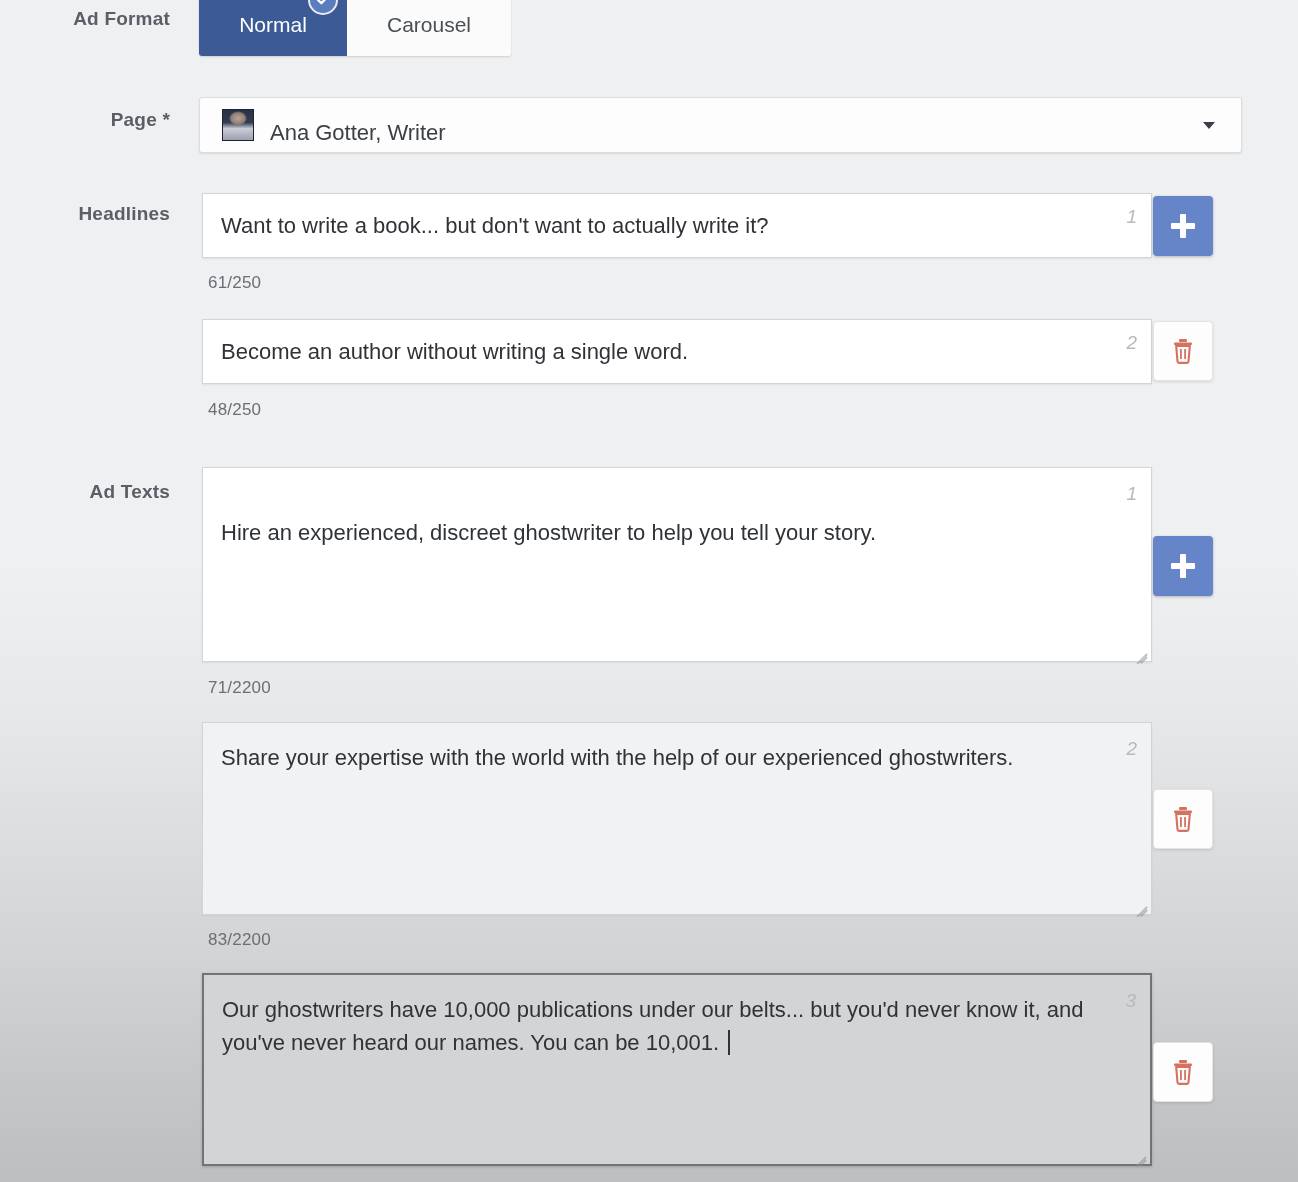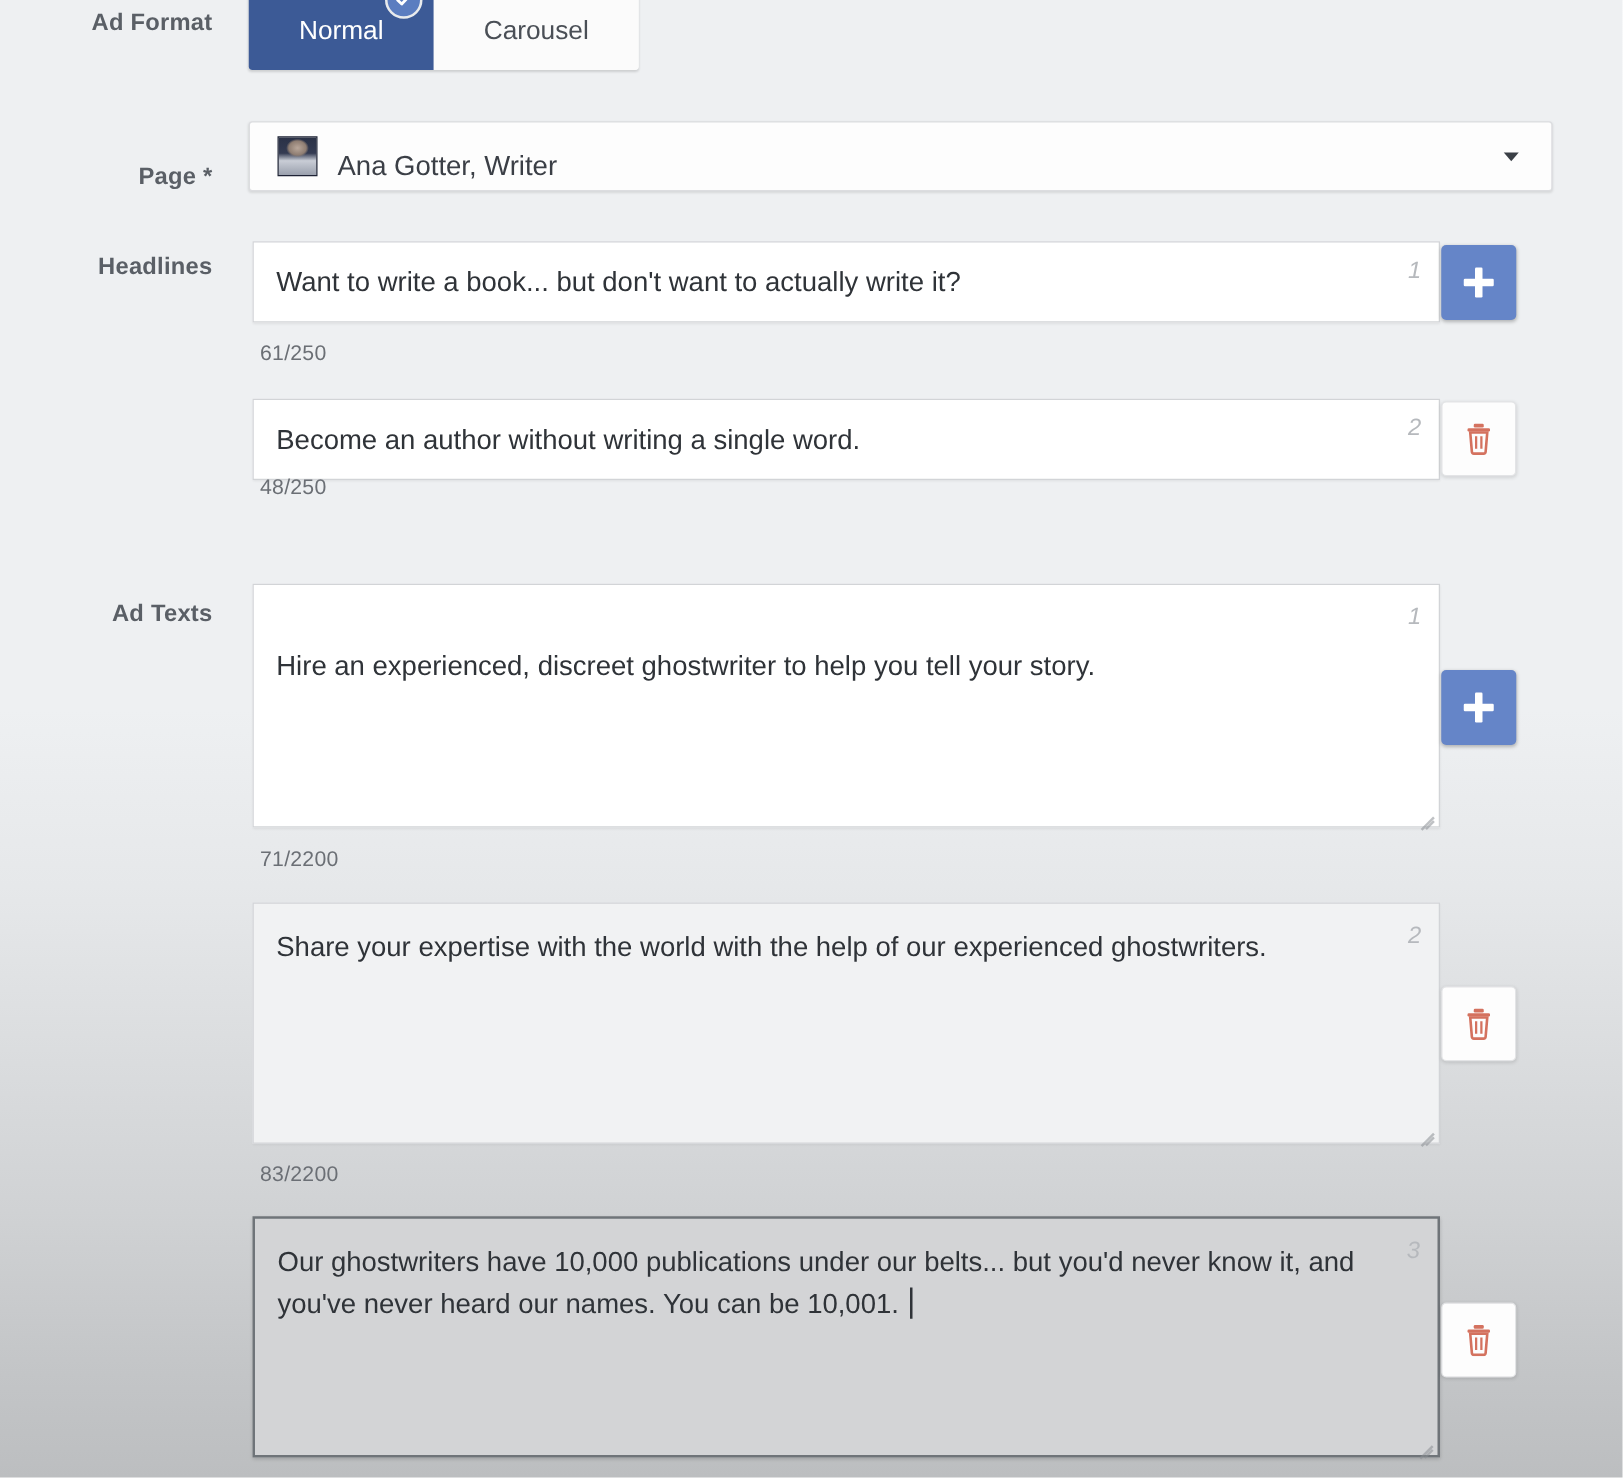--- a/index.html
+++ b/index.html
@@ -241,21 +241,21 @@
         <svg width="14" height="14" viewBox="0 0 14 14">
           <path d="M2.2 7.2 L5.4 10.2 L11.6 3.6" fill="none" stroke="#ffffff" stroke-width="2.3" stroke-linecap="round" stroke-linejoin="round"></path>
         </svg>
       </span>
     </div>
     <div class="tab second">
       <span>Carousel</span>
     </div>
   </div>
 
-  <div class="field-label" style="left:0px; top:131px; width:170px;text-align:right;">Page *</div>
+  <div class="field-label" style="left:0px; top:109px; width:170px;text-align:right;">Page *</div>
 
   <div class="page-select">
     <div class="page-avatar"></div>
     <div class="page-name">Ana Gotter, Writer</div>
     <div class="page-caret"></div>
   </div>
 
   <div class="field-label" style="left:0px; top:203px; width:170px;">Headlines</div>
 
   <div class="input-wrap" style="left:202px; top:193px; width:950px; height:65px;">
@@ -275,21 +275,21 @@
     <span class="trash-icon">
       <svg width="24" height="26" viewBox="0 0 24 26">
         <rect x="8" y="1" width="8" height="3" rx="1" fill="#d4725f"></rect>
         <rect x="3" y="4.5" width="18" height="2.6" rx="1" fill="#d4725f"></rect>
         <path d="M5.2 8 h13.6 l-1.3 15.4 a1.6 1.6 0 0 1 -1.6 1.5 H8.1 a1.6 1.6 0 0 1 -1.6 -1.5 Z" fill="none" stroke="#d4725f" stroke-width="2.1"></path>
         <rect x="9" y="11" width="1.8" height="10" fill="#d4725f"></rect>
         <rect x="13.2" y="11" width="1.8" height="10" fill="#d4725f"></rect>
       </svg>
     </span>
   </div>
-  <div class="counter" style="left:208px; top:380px;">48/250</div>
+  <div class="counter" style="left:208px; top:400px;">48/250</div>
 
   <div class="field-label" style="left:0px; top:481px; width:170px;">Ad Texts</div>
 
   <div class="input-wrap" style="left:202px; top:467px; width:950px; height:195px;">
     <div class="input-text" style="top:18px;margin-top:30px;">Hire an experienced, discreet ghostwriter to help you tell your story.</div>
     <div class="input-index" style="top:15px;">1</div>
     <div class="resize-grip"></div>
   </div>
   <div class="side-btn add" style="left:1153px; top:536px;">
     <span class="plus-icon"></span>

